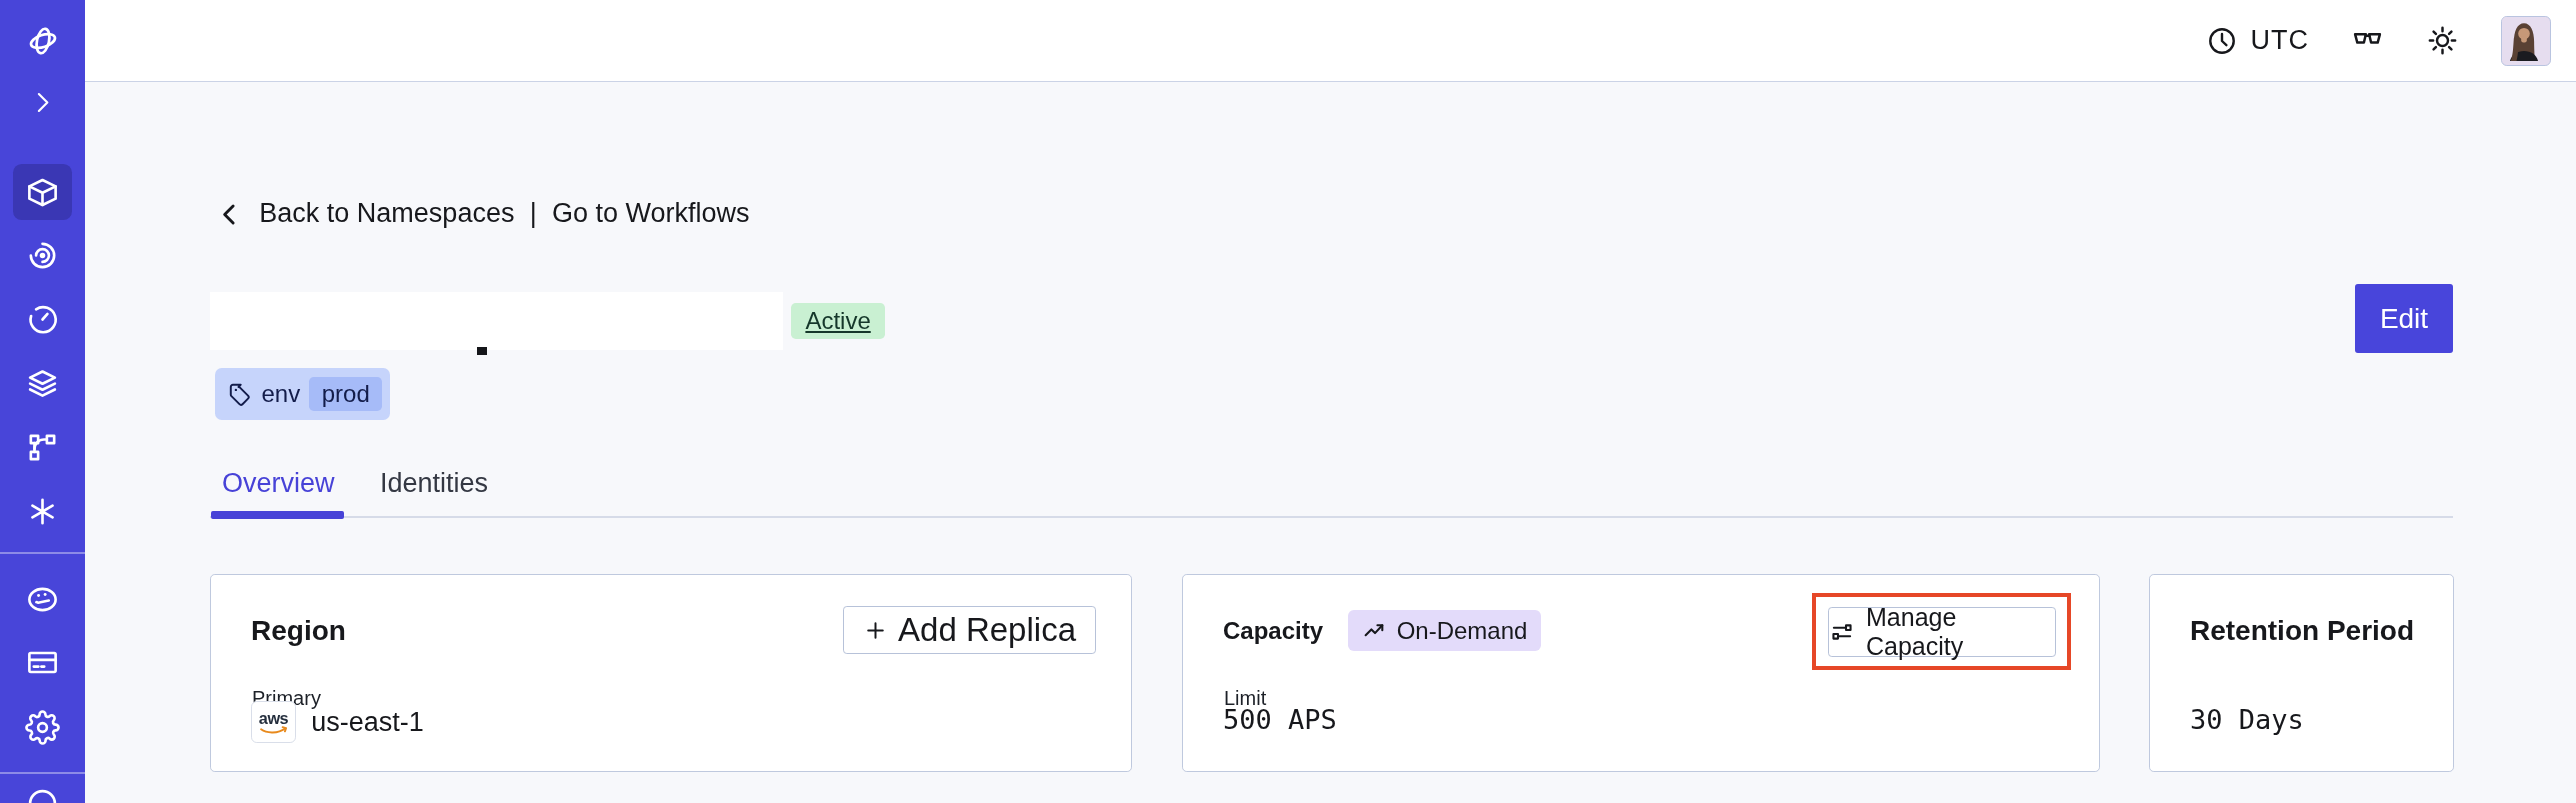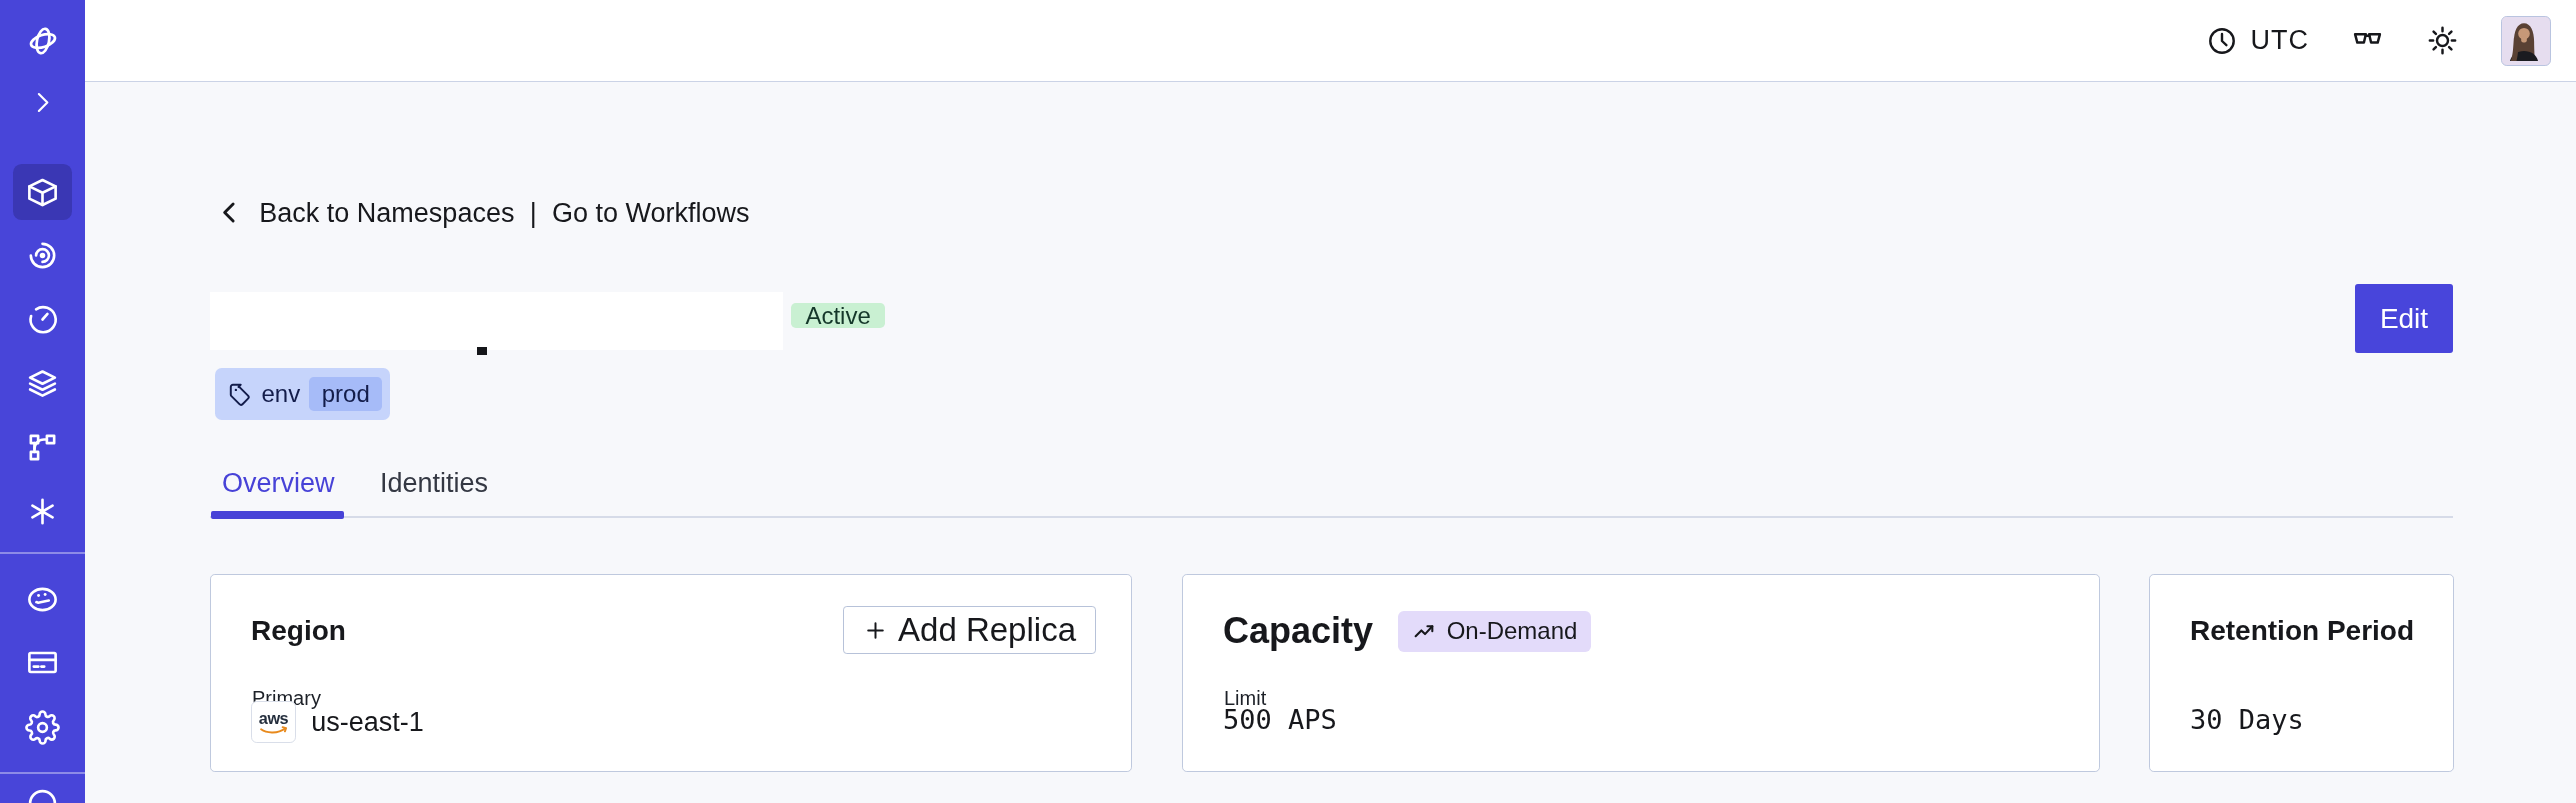--- a/index.html
+++ b/index.html
@@ -16,30 +16,30 @@
 
   
   .topbar{position:absolute;left:85px;top:0;right:0;height:82px;background:#fff;
           border-bottom:1.9px solid #cbd3e6;display:flex;align-items:center;justify-content:flex-end;
           gap:42px;padding-right:25px;box-sizing:border-box;z-index:4;}
   .tzgroup{display:flex;align-items:center;gap:12.5px;font-size:27px;letter-spacing:1px;cursor:pointer;}
   .tb-icon svg{stroke:#17181c;fill:none;stroke-width:1.8;stroke-linecap:round;stroke-linejoin:round;cursor:pointer;}
   .avatar{width:48px;height:48px;border-radius:5.8px;border:1.9px solid #b9c4e0;overflow:hidden;cursor:pointer;background:#e6ddef;}
 
   
-  .crumbs{position:absolute;left:215px;top:198px;display:flex;align-items:flex-start;gap:15.3px;
+  .crumbs{position:absolute;left:215px;top:198px;display:flex;align-items:flex-end;gap:15.3px;
           font-size:27px;font-weight:500;color:#17181c;}
   .crumbs .link{cursor:pointer;}
   .crumbs svg{stroke:#17181c;fill:none;stroke-width:2.4;stroke-linecap:round;stroke-linejoin:round;}
 
   
   .redact{position:absolute;left:210px;top:292px;width:573px;height:58px;background:#fff;}
   .artifact{position:absolute;left:477px;top:347px;width:9.6px;height:7.7px;background:#15161a;}
-  .badge-active{position:absolute;left:791px;top:303px;height:25px;display:flex;align-items:center;
-                padding:0 14.4px;background:#c9f0d2;border-radius:4.8px;font-size:24px;color:#15372a;}
+  .badge-active{position:absolute;left:791px;top:303px;height:36px;display:flex;align-items:center;
+                padding:0 14.4px;background:#c9f0d2;border-radius:4.8px;font-size:24px;color:#15372a;text-decoration:underline;}
   .tag{position:absolute;left:215px;top:368px;height:52px;background:#c6d4fb;border-radius:6.7px;
        display:flex;align-items:center;gap:9px;padding:0 7.7px 0 11.5px;color:#131c4a;font-size:24px;}
   .tag svg{stroke:#131c4a;fill:none;stroke-width:1.8;stroke-linejoin:round;}
   .tag-val{background:#a6bbf8;border-radius:4.8px;padding:2.9px 12.5px;}
 
   .btn{display:flex;align-items:center;justify-content:center;cursor:pointer;box-sizing:border-box;}
   .btn svg{stroke:#17181c;fill:none;stroke-width:1.9;stroke-linecap:round;stroke-linejoin:round;}
   .btn-connect{position:absolute;left:2124px;top:284px;width:217px;height:69px;background:#fff;
                border:1.9px solid #b7c2d9;border-radius:2.9px;gap:14.4px;font-size:28px;font-weight:500;}
   .btn-edit{position:absolute;left:2355px;top:284px;width:98px;height:69px;background:#4845db;
@@ -52,21 +52,21 @@
   .tabs-rule{position:absolute;left:210px;top:516px;width:2243px;height:1.9px;background:#d6dbe8;}
   .tabs-active-bar{position:absolute;left:211px;top:511px;width:133px;height:7.7px;background:#4742d7;border-radius:1.9px;}
 
   
   .card{position:absolute;top:574px;height:198px;background:#fff;border:1.9px solid #bfc9de;
         border-radius:4.8px;box-sizing:border-box;}
   .card-title{position:absolute;left:40px;top:40px;font-size:28px;font-weight:600;white-space:nowrap;}
   .card-label{position:absolute;left:41px;top:112px;font-size:20px;color:#1d2128;}
   .mono-value{position:absolute;left:40px;top:129px;font-family:"DejaVu Sans Mono",monospace;font-size:27px;}
   .cap-head{position:absolute;left:40px;top:35px;display:flex;align-items:center;gap:25px;}
-  .cap-head .t{font-size:36px;font-weight:600;}
+  .cap-head .t{font-size:24px;font-weight:600;}
   .badge-ondemand{height:41px;display:flex;align-items:center;gap:9.6px;padding:0 14px;
                   background:#e3dbfa;border-radius:5.8px;font-size:24px;color:#17181c;}
   .badge-ondemand svg{stroke:#17181c;fill:none;stroke-width:2;stroke-linecap:round;stroke-linejoin:round;}
   .btn-add{position:absolute;right:35px;top:31px;height:48px;padding:0 19px;gap:9.6px;background:#fff;
            border:1.9px solid #b7c2d9;border-radius:3.8px;font-size:33px;font-weight:500;}
   .hl-box{position:absolute;right:28px;top:18px;width:259px;height:77px;border:4.8px solid #e64727;
           display:flex;align-items:center;justify-content:center;box-sizing:border-box;}
   .btn-manage{width:228px;height:50px;background:#fff;border:1.9px solid #b7c2d9;border-radius:3.8px;
               gap:11.5px;font-size:25px;font-weight:500;}
   .value-row{position:absolute;left:40px;top:126px;display:flex;align-items:center;gap:15.3px;font-size:27px;}
@@ -312,20 +312,33 @@
         <span>
           <svg width="25" height="25" viewBox="0 0 24 24">
             <path d="M3.5 16.5 9 11l3.5 3.5 7-7.5"></path>
             <path d="M14.8 7h4.7v4.7"></path>
           </svg>
         </span>
         <span>On-Demand</span>
       </span>
     </div>
 
+    <div class="hl-box">
+      <div class="btn btn-manage">
+        <span>
+          <svg width="26" height="26" viewBox="0 0 24 24">
+            <path d="M4.5 8h11.2"></path>
+            <rect x="15.7" y="5.9" width="4.2" height="4.2"></rect>
+            <path d="M19.5 16H8.3"></path>
+            <rect x="4.1" y="13.9" width="4.2" height="4.2"></rect>
+          </svg>
+        </span>
+        <span>Manage Capacity</span>
+      </div>
+    </div>
 
     <div class="card-label">Limit</div>
     <div class="mono-value">500 APS</div>
   </div>
 
   <div class="card" style="left:2149px;width:305px;">
     <div class="card-title">Retention Period</div>
     <div class="mono-value">30 Days</div>
   </div>
 

